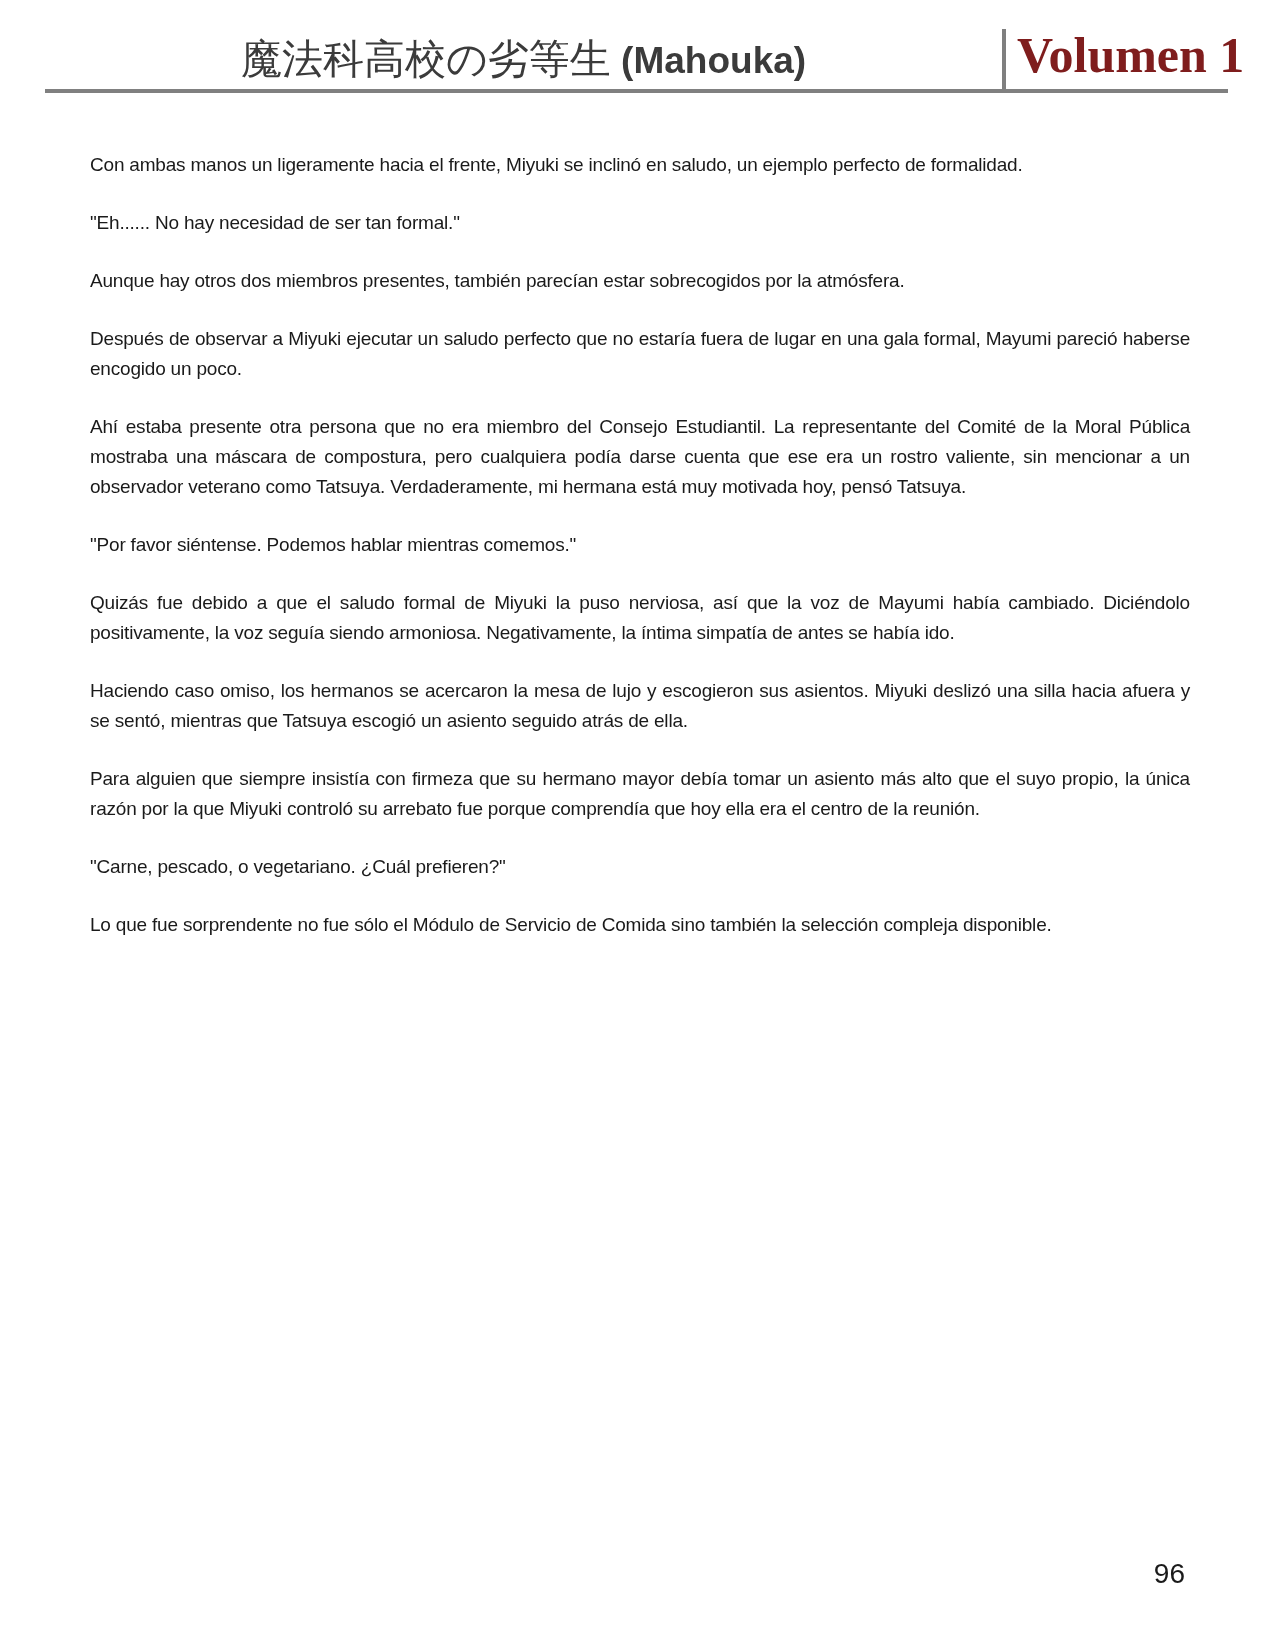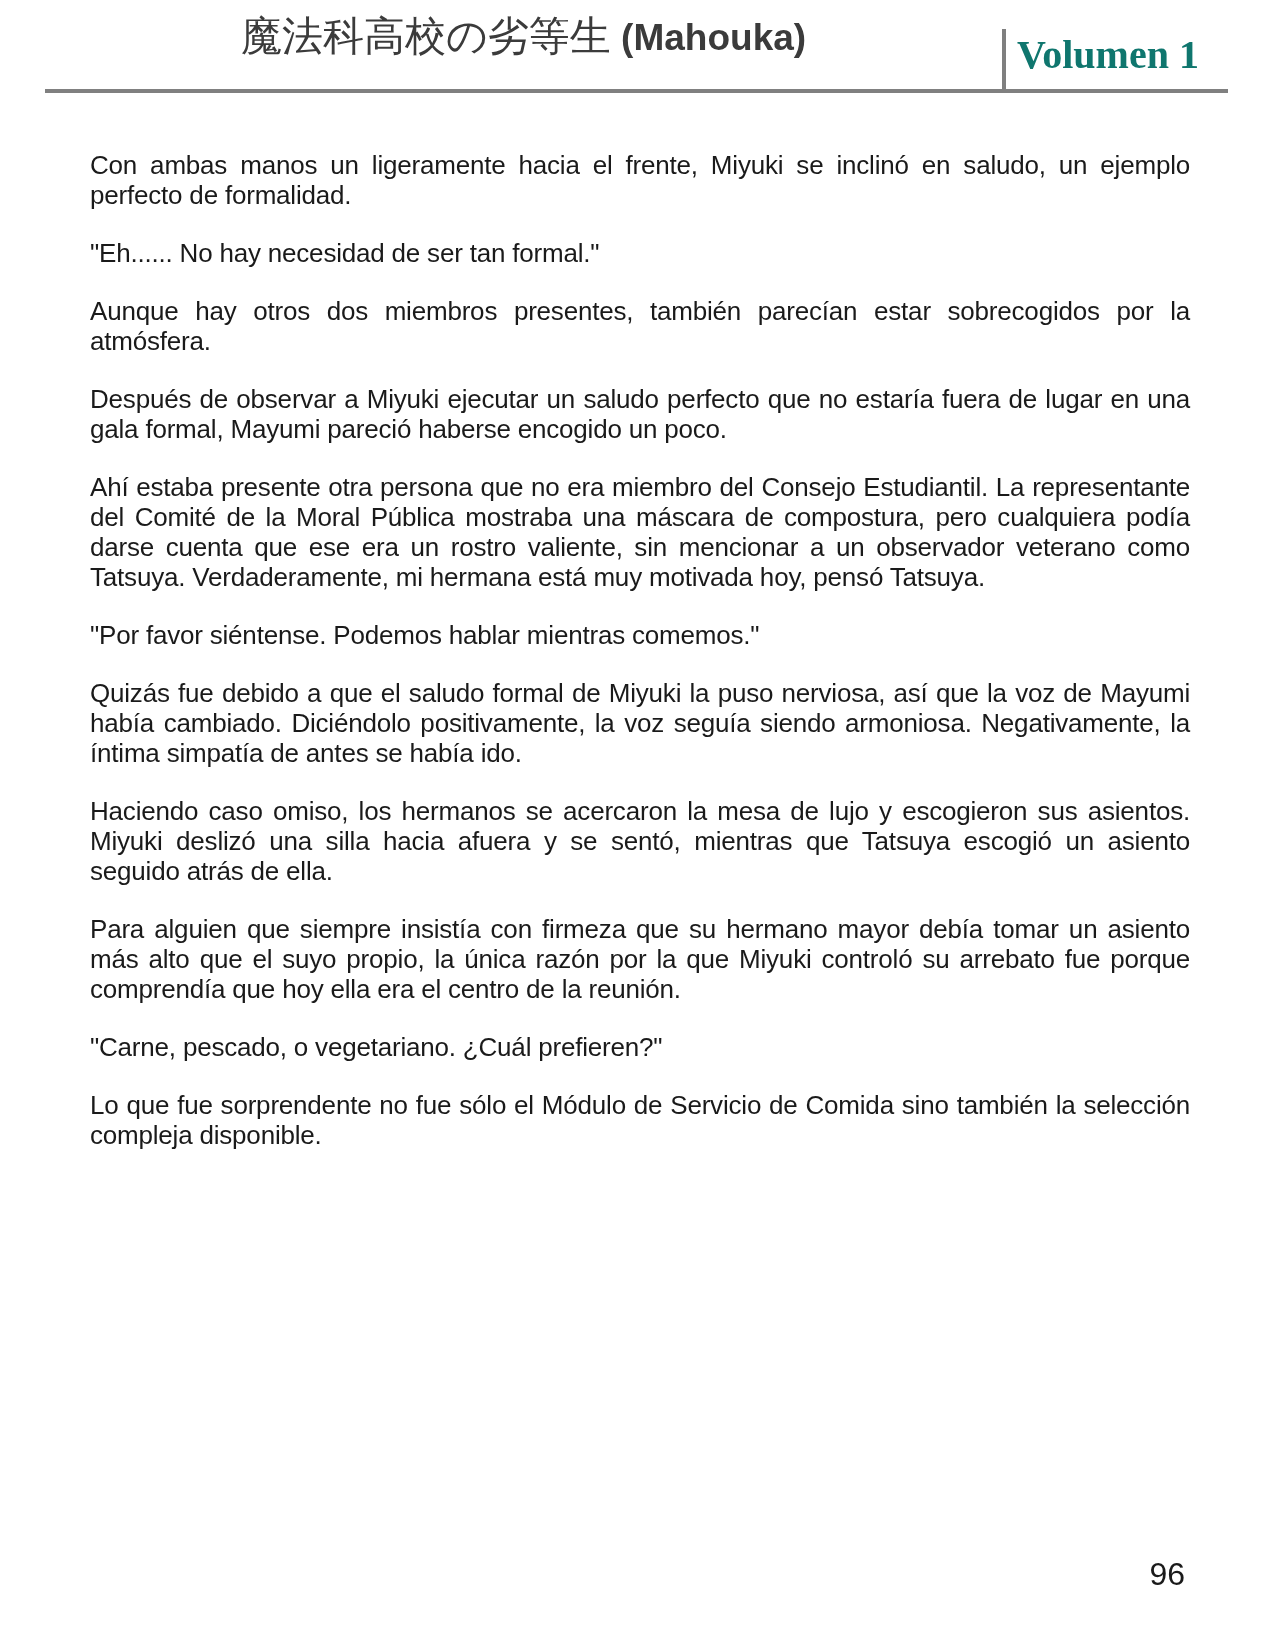--- a/index.html
+++ b/index.html
@@ -13,21 +13,21 @@
     height: 1650px;
     background: #ffffff;
     overflow: hidden;
     font-family: "Liberation Sans", "DejaVu Sans", sans-serif;
     color: #1a1a1a;
   }
 
   
   .header-title {
     position: absolute;
-    top: 9px;
+    top: 32px;
     left: 45px;
     width: 957px;
     text-align: center;
     white-space: nowrap;
     color: #3b3b3b;
     font-family: "Liberation Serif", "DejaVu Serif", serif;
     font-size: 41px;
     line-height: 54px;
   }
   .title-latin {
@@ -42,57 +42,57 @@
     width: 4px;
     height: 61px;
     background: #7f7f7f;
   }
   .volume-label {
     position: absolute;
     left: 1017px;
     top: 33px;
     font-family: "Liberation Serif", "DejaVu Serif", serif;
     font-weight: 700;
-    font-size: 40px;
+    font-size: 50px;
     line-height: 44px;
-    color: #0f766e;
+    color: #7f1d1d;
     white-space: nowrap;
   }
   .header-rule {
     position: absolute;
     left: 45px;
     top: 89px;
     width: 1183px;
     height: 4px;
     background: #808080;
   }
 
   
   .content {
     position: absolute;
     left: 90px;
     top: 150px;
     width: 1100px;
-    font-size: 26px;
+    font-size: 19px;
     line-height: 30px;
     letter-spacing: -0.2px;
     text-align: justify;
     color: #1a1a1a;
   }
   .content p {
     margin: 0 0 28px 0;
     padding: 0;
   }
 
   
   .page-number {
     position: absolute;
     right: 90px;
     top: 1558px;
-    font-size: 32px;
+    font-size: 28px;
     line-height: 32px;
     color: #1a1a1a;
     text-align: right;
   }
 </style>
 </head>
 <body>
 
 <div class="page">
 

